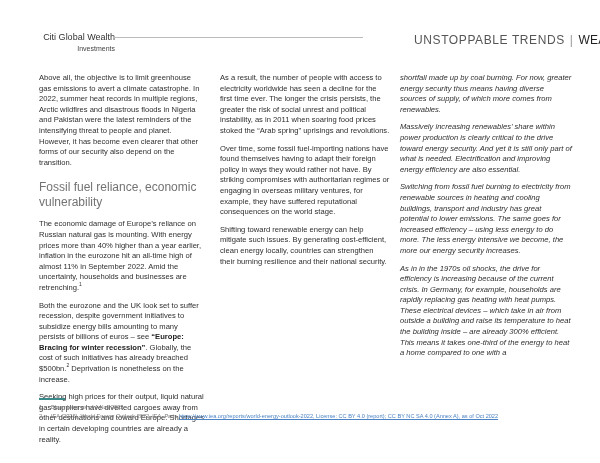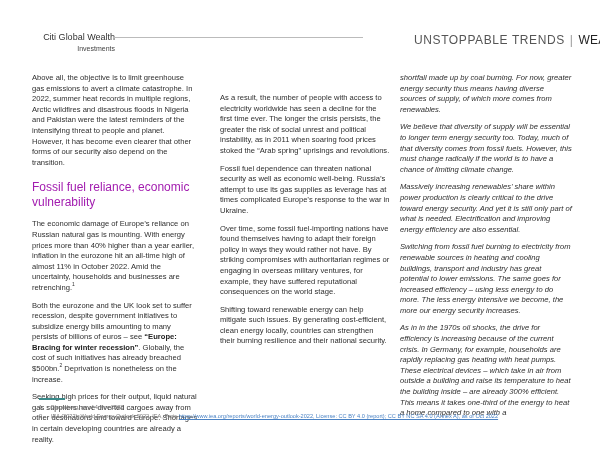--- a/index.html
+++ b/index.html
@@ -8,25 +8,25 @@
   .header { position: absolute; top: 0; left: 0; width: 600px; height: 60px; }
   .brand { position: absolute; left: 40px; top: 32px; text-align: right; width: 75px; }
   .brand .name { font-size: 9px; color: #333; white-space: nowrap; }
   .brand .sub { font-size: 7px; color: #444; margin-top: 3px; }
   .rule { position: absolute; left: 113px; top: 37px; width: 250px; height: 1px; background: #bbbbbb; }
   .runhead { position: absolute; left: 370px; top: 33px; font-size: 12px; white-space: nowrap; color: #555; letter-spacing: 0.6px; padding-left: 44px; }
   .runhead .sep { color: #999; margin: 0 5px; }
   .runhead .wo { color: #222; letter-spacing: 0.2px; }
   .runhead .yr { font-weight: bold; color: #222; }
   .col { position: absolute; top: 73px; font-size: 7.6px; line-height: 10.6px; color: #2e2e2e; }
-  .c1 { left: 32px; width: 166px; }
-  .c2 { left: 220px; width: 170px; margin-top: 20px; }
+  .c1 { left: 39px; width: 166px; }
+  .c2 { left: 220px; width: 170px; }
   .c3 { left: 400px; width: 172px; font-style: italic; }
   .col p { margin: 0 0 7px 0; }
-  .col h2 { font-weight: normal; color: #a21caf; font-size: 12px; line-height: 15px; margin: 12px 0 9px 0; }
+  .col h2 { font-weight: normal; color: #737373; font-size: 12px; line-height: 15px; margin: 12px 0 9px 0; }
   .col b { font-weight: bold; color: #222; margin-top: 41px; }
   sup { font-size: 5px; line-height: 0; }
   .fn-rule { position: absolute; left: 39px; top: 398px; width: 26px; height: 1.5px; background: #3a8a8a; }
   .footnotes { position: absolute; left: 39px; top: 403px; font-size: 5.6px; line-height: 9px; color: #777; white-space: nowrap; }
   .footnotes .num { display: inline-block; width: 12px; }
   .footnotes a { color: #4a82c4; text-decoration: underline; }
 </style>
 </head>
 <body>
 
@@ -37,35 +37,33 @@
   </div>
   <div class="rule"></div>
   <div class="runhead">
     <span>UNSTOPPABLE TRENDS</span><span class="sep">|</span><span class="wo">WEALTH OUTLOOK</span> <span class="yr">2023</span><span class="sep">|</span><span>61</span>
   </div>
 </div>
 
 <div class="col c1">
   <p>Above all, the objective is to limit greenhouse gas emissions to avert a climate catastrophe. In 2022, summer heat records in multiple regions, Arctic wildfires and disastrous floods in Nigeria and Pakistan were the latest reminders of the intensifying threat to people and planet. However, it has become even clearer that other forms of our security also depend on the transition.</p>
   <h2>Fossil fuel reliance, economic vulnerability</h2>
-  <p><span>The economic damage of Europe’s reliance on Russian natural gas is mounting. With energy prices more than 40% higher than a year earlier, inflation in the eurozone hit an all-time high of almost 11% in October 2022. Amid the uncertainty, households and businesses are retrenching.</span><sup>1</sup></p>
+  <p><span>The economic damage of Europe’s reliance on Russian natural gas is mounting. With energy prices more than 40% higher than a year earlier, inflation in the eurozone hit an all-time high of almost 11% in September 2022. Amid the uncertainty, households and businesses are retrenching.</span><sup>1</sup></p>
   <p><span>Both the eurozone and the UK look set to suffer recession, despite government initiatives to subsidize energy bills amounting to many persists of billions of euros – see </span><b>“Europe: Bracing for winter recession”</b><span>. Globally, the cost of such initiatives has already breached $500bn.</span><sup>2</sup><span> Deprivation is nonetheless on the increase.</span></p>
   <p>Seeking high prices for their output, liquid natural gas suppliers have diverted cargoes away from other destinations and toward Europe. Shortages in certain developing countries are already a reality.</p>
 </div>
 
 <div class="col c2">
   <p>As a result, the number of people with access to electricity worldwide has seen a decline for the first time ever. The longer the crisis persists, the greater the risk of social unrest and political instability, as in 2011 when soaring food prices stoked the “Arab spring” uprisings and revolutions.</p>
-  <p>Fossil fuel dependence can threaten national security as well as economic well-being. Russia’s attempt to use its gas supplies as leverage has at times complicated Europe’s response to the war in Ukraine.</p>
   <p>Over time, some fossil fuel-importing nations have found themselves having to adapt their foreign policy in ways they would rather not have. By striking compromises with authoritarian regimes or engaging in overseas military ventures, for example, they have suffered reputational consequences on the world stage.</p>
   <p>Shifting toward renewable energy can help mitigate such issues. By generating cost-efficient, clean energy locally, countries can strengthen their burning resilience and their national security.</p>
 </div>
 
 <div class="col c3">
   <p>shortfall made up by coal burning. For now, greater energy security thus means having diverse sources of supply, of which more comes from renewables.</p>
-  <p>We believe that diversity of supply will be essential to longer term energy security too. Today, much of that diversity comes from fossil fuels. However, this must change radically if the world is to have a chance of limiting climate change.</p>
   <p>Massively increasing renewables’ share within power production is clearly critical to the drive toward energy security. And yet it is still only part of what is needed. Electrification and improving energy efficiency are also essential.</p>
   <p>Switching from fossil fuel burning to electricity from renewable sources in heating and cooling buildings, transport and industry has great potential to lower emissions. The same goes for increased efficiency – using less energy to do more. The less energy intensive we become, the more our energy security increases.</p>
   <p>As in in the 1970s oil shocks, the drive for efficiency is increasing because of the current crisis. In Germany, for example, households are rapidly replacing gas heating with heat pumps. These electrical devices – which take in air from outside a building and raise its temperature to heat the building inside – are already 300% efficient. This means it takes one-third of the energy to heat a home compared to one with a</p>
 </div>
 
 <div class="fn-rule"></div>
 <div class="footnotes">
   <div><span class="num">1</span><span>Bloomberg, as of 4 Nov 2022</span></div>
   <div><span class="num">2</span><span>IEA (2022), World Energy Outlook 2022, IEA, Paris </span><a>https://www.iea.org/reports/world-energy-outlook-2022, License: CC BY 4.0 (report); CC BY NC SA 4.0 (Annex A), as of Oct 2022</a></div>
 </div>

